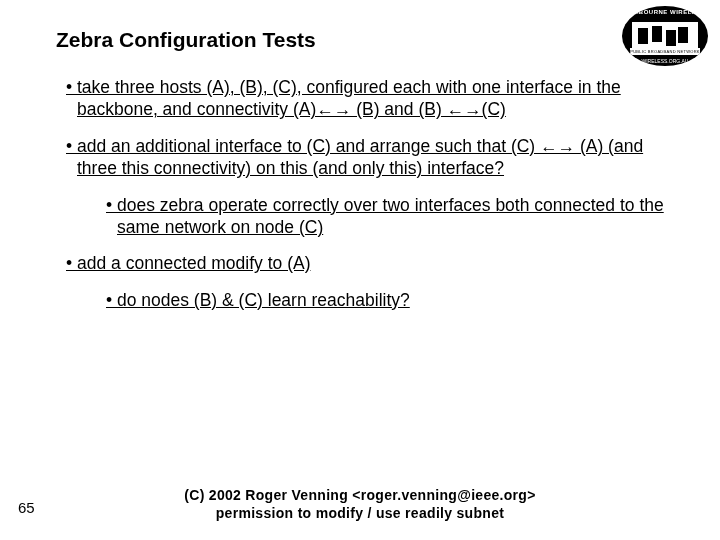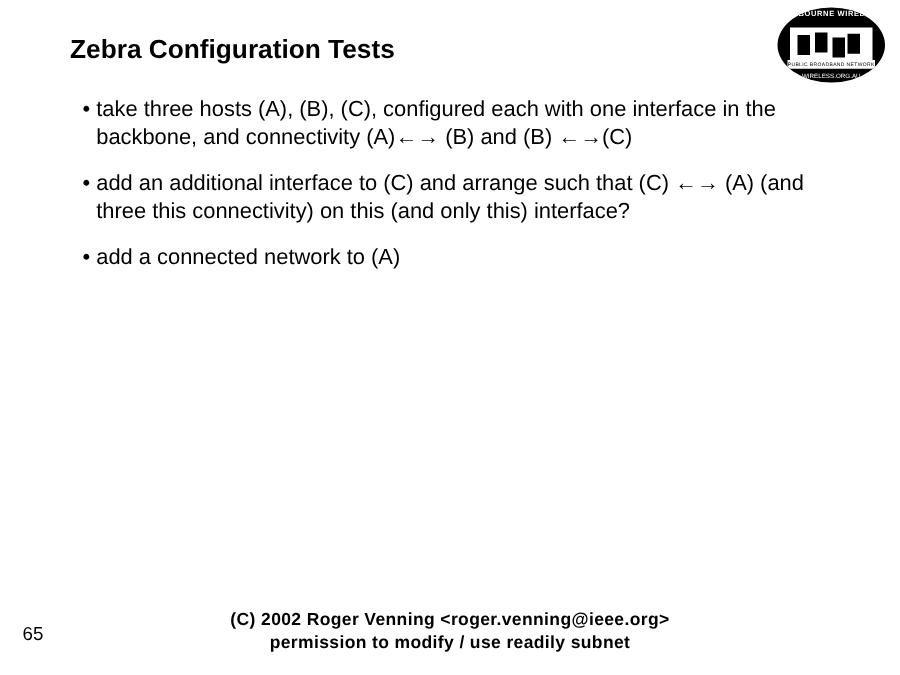--- a/index.html
+++ b/index.html
@@ -20,20 +20,21 @@
   }
   .title {
     font-size: 21px;
     font-weight: bold;
     margin-bottom: 24px;
     margin-left: 8px;
   }
   .content {
     font-size: 17.5px;
     line-height: 1.28;
+    text-decoration: underline;
   }
   .b1 {
     margin-left: 18px;
     margin-bottom: 14px;
     text-indent: -11px;
     padding-left: 11px;
   }
   .b2 {
     margin-left: 58px;
     margin-bottom: 14px;
@@ -138,21 +139,23 @@
       <div class="logo-band">PUBLIC BROADBAND NETWORK</div>
       <div class="logo-url">WIRELESS.ORG.AU</div>
     </div>
   </div>
 
   <div class="title">Zebra Configuration Tests</div>
 
   <div class="content">
     <div class="b1">take three hosts (A), (B), (C), configured each with one interface in the backbone, and connectivity (A)←→ (B) and (B) ←→(C)</div>
     <div class="b1">add an additional interface to (C) and arrange such that (C) ←→ (A) (and three this connectivity) on this (and only this) interface?</div>
-    <div class="b1">add a connected network to (A)</div>
+    <div class="b2">does zebra operate correctly over two interfaces both connected to the same network on node (C)</div>
+    <div class="b1">add a connected modify to (A)</div>
+    <div class="b2">do nodes (B) &amp; (C) learn reachability?</div>
   </div>
 
   <div class="page-num">65</div>
 
   <div class="footer">
     <div>(C) 2002 Roger Venning &lt;roger.venning@ieee.org&gt;</div>
     <div>permission to modify / use readily subnet</div>
   </div>
 
 </div>

